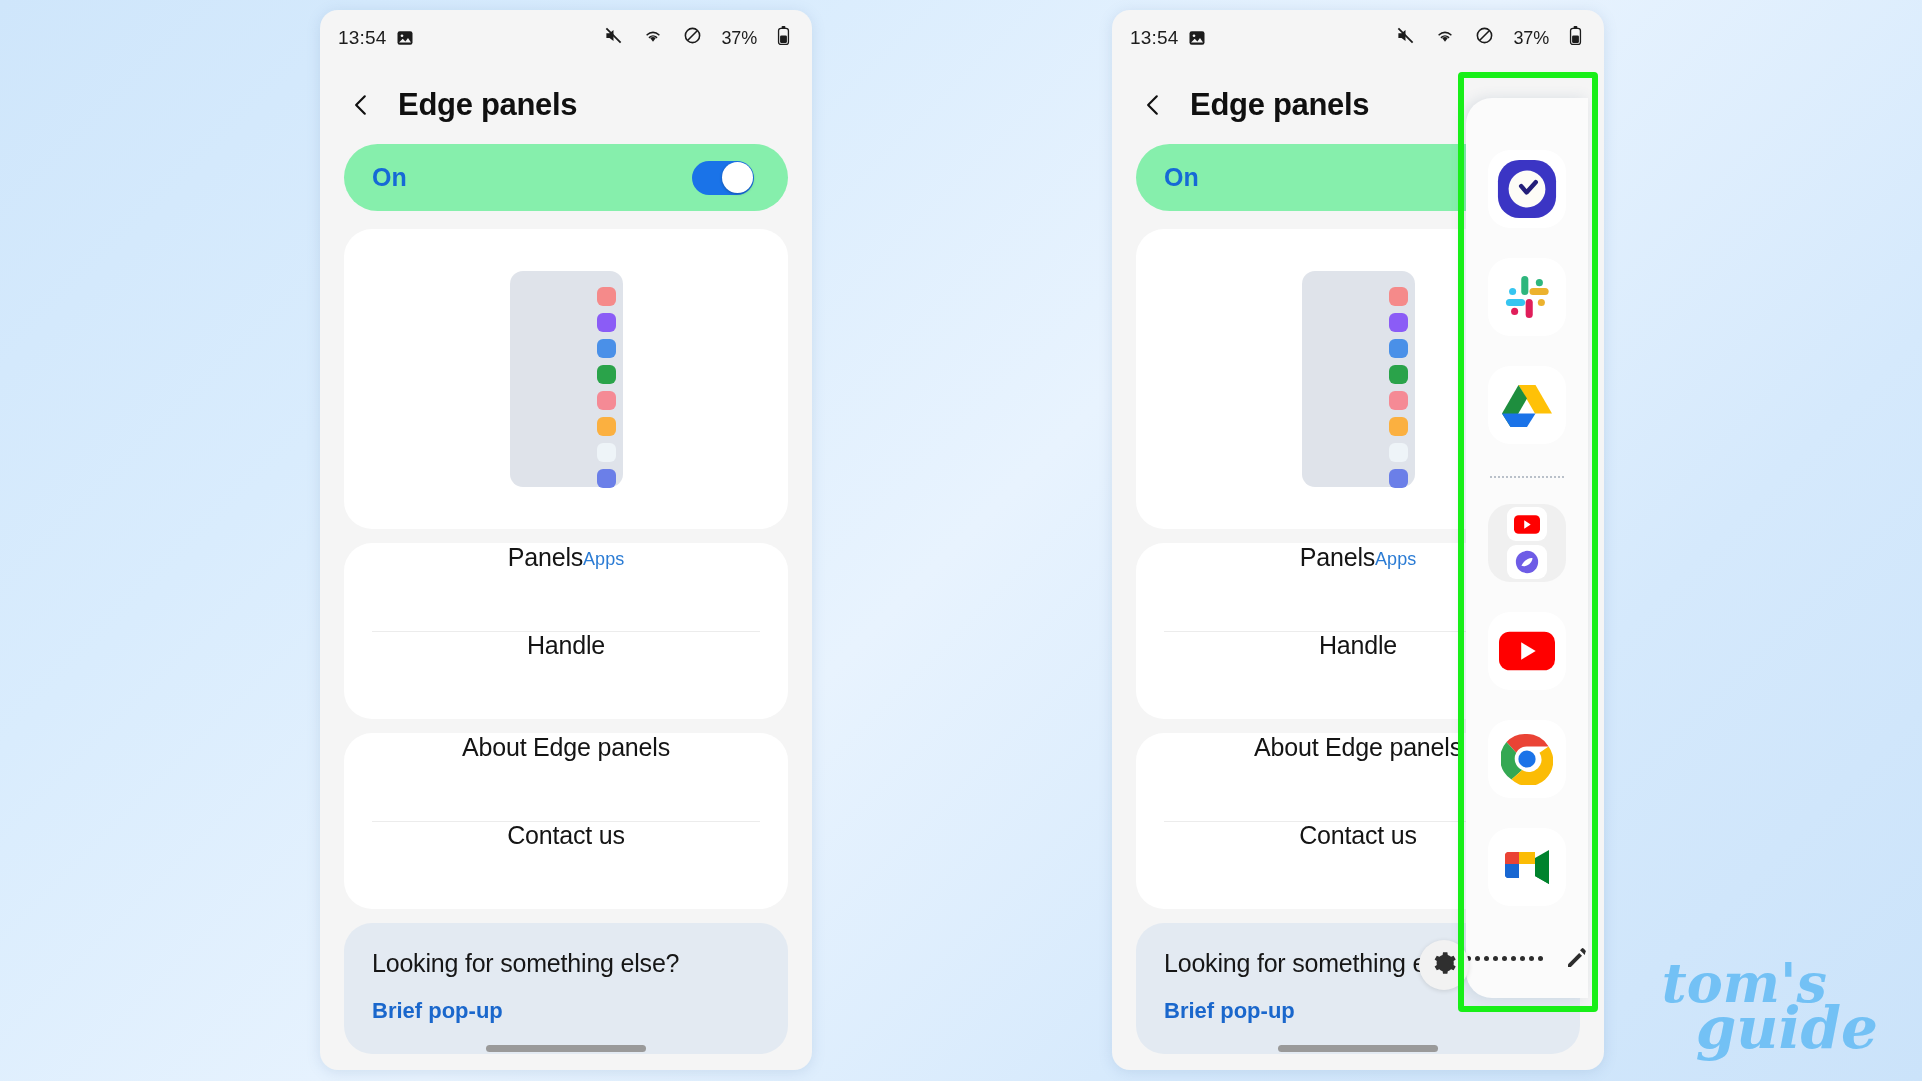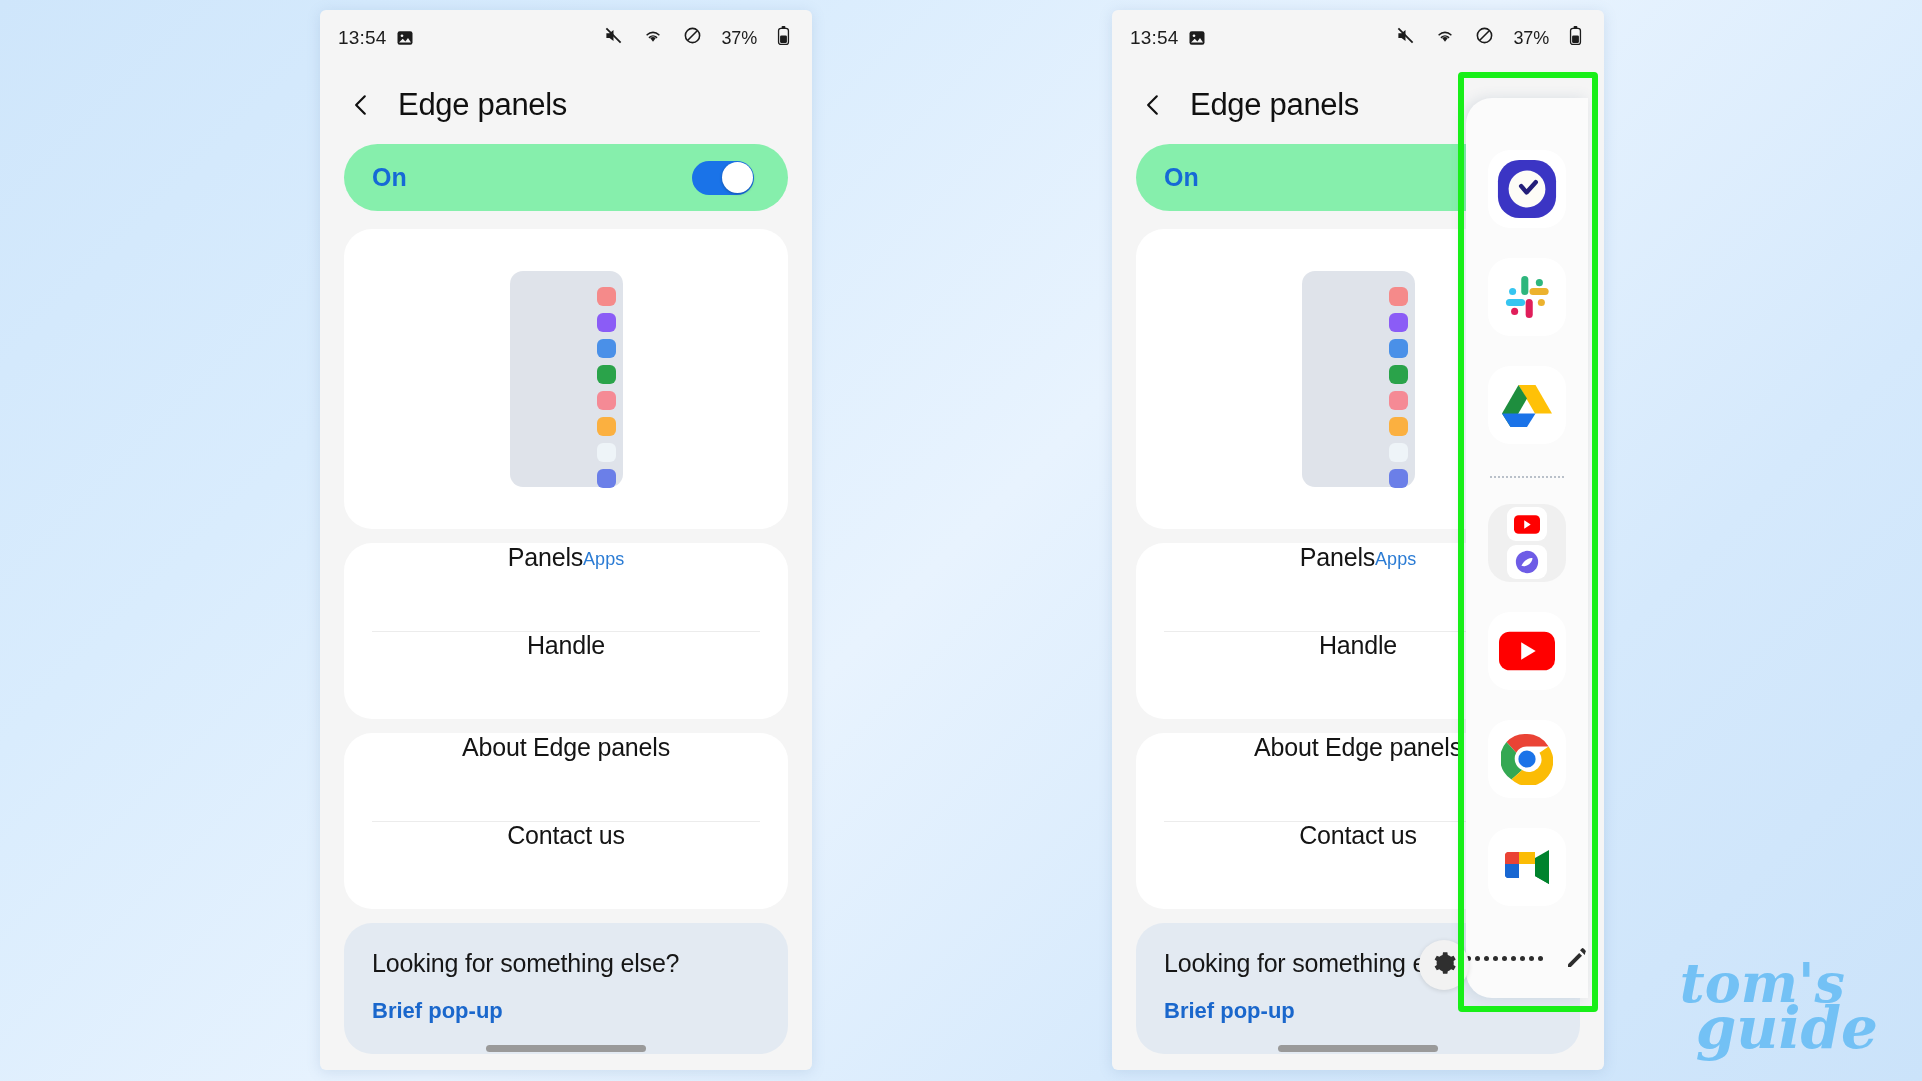--- a/index.html
+++ b/index.html
@@ -13,21 +13,21 @@
     position: relative;
   }
 
   
   .phone {
     position: absolute;
     top: 10px;
     width: 492px;
     height: 1060px;
     background: #f5f5f5;
-    border-radius: 6px;
+    border-radius: 18px;
     overflow: hidden;
     box-shadow: 0 2px 14px rgba(90,130,170,0.18);
   }
   .phone.left  { left: 320px; }
   .phone.right { left: 1112px; }
 
   
   .statusbar {
     height: 56px;
     display: flex;
@@ -43,21 +43,21 @@
 
   
   .appbar {
     height: 78px;
     display: flex;
     align-items: center;
     padding-left: 28px;
     gap: 24px;
   }
   .back-chevron { width: 26px; height: 26px; display: inline-flex; cursor: pointer; }
-  .appbar-title { font-size: 31px; font-weight: 400; color: #101010; letter-spacing: -.3px; }
+  .appbar-title { font-size: 31px; font-weight: 700; color: #101010; letter-spacing: -.3px; }
 
   
   .content { padding: 0 24px; }
 
   .card {
     background: #ffffff;
     border-radius: 28px;
     margin-bottom: 14px;
   }
 
@@ -250,21 +250,21 @@
     text-align: left;
     line-height: .82;
     color: #6fc0f5;
     font-weight: 700;
     font-style: italic;
     font-family: "DejaVu Serif", serif;
     opacity: .95;
     z-index: 5;
   }
   .wm1 { font-size: 54px; display:block; }
-  .wm2 { font-size: 58px; display:block; margin-left: 16px; }
+  .wm2 { font-size: 58px; display:block; margin-left: 34px; }
 </style>
 </head>
 <body>
 
 <div class="phone left">
 
   <div class="statusbar">
     <span class="sb-time">13:54</span>
     <span class="sb-img-icon">
       <svg width="18" height="18" viewBox="0 0 24 24">

